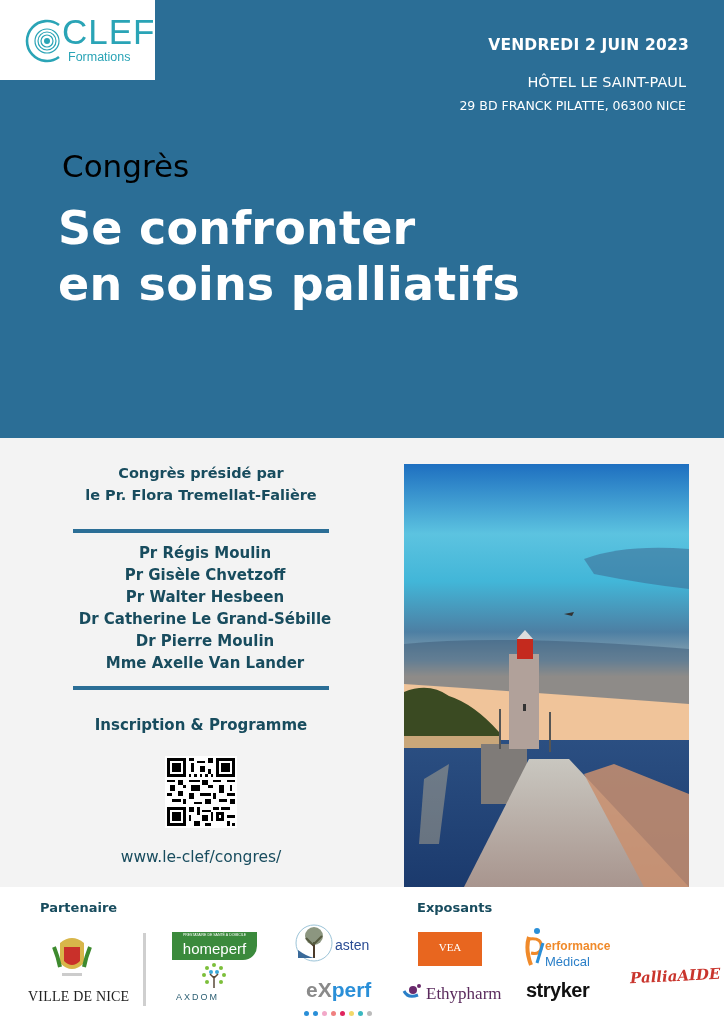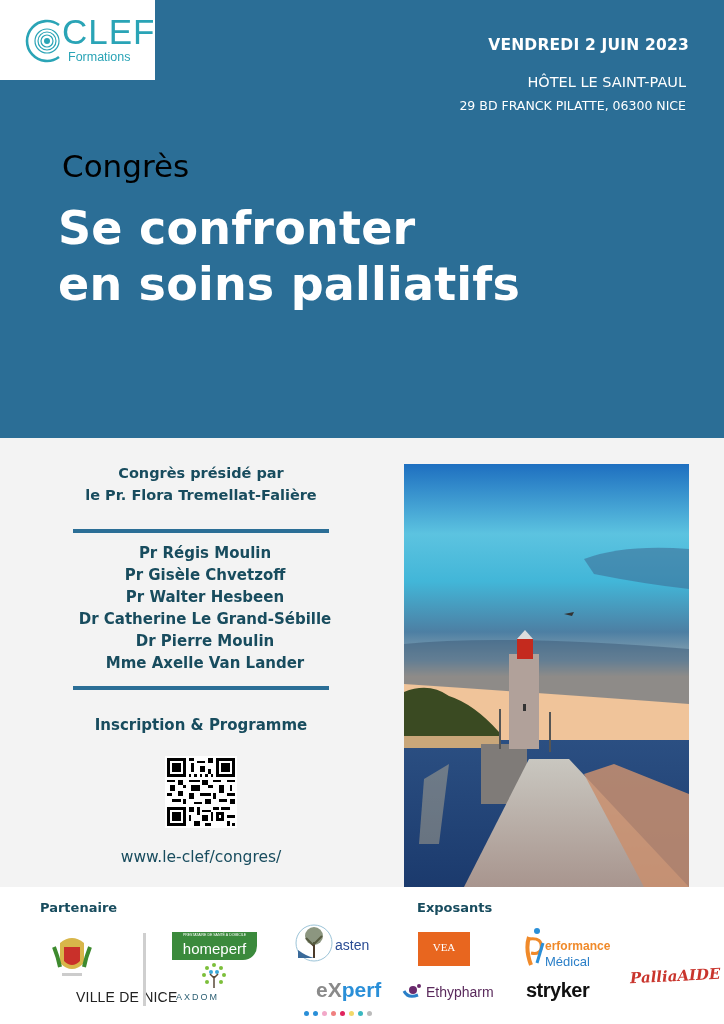--- a/index.html
+++ b/index.html
@@ -28,30 +28,30 @@
   .qr { position: absolute; left: 165px; top: 756px; width: 72px; height: 72px; background: #fff; padding: 2px; }
   .url { position: absolute; left: 60px; top: 848px; width: 282px; text-align: center; color: #184c5e; font-weight: normal; font-size: 15.5px; }
 
   .photo { position: absolute; left: 404px; top: 464px; width: 285px; height: 423px; overflow: hidden; }
 
   .footer { position: absolute; left: 0; top: 887px; width: 724px; height: 137px; background: #ffffff; }
   .footer-label { position: absolute; color: #184c5e; font-weight: bold; font-size: 13px; }
   .vline { position: absolute; left: 143px; top: 46px; width: 3px; height: 73px; background: #cfcfcf; }
 
   .logo-item { position: absolute; }
-  .nice-text { font-family: Liberation Sans, sans-serif; font-size: 14px; color: #222; letter-spacing: 0.2px; white-space: nowrap; margin-left: 48px; }
+  .nice-text { font-family: Liberation Serif, serif; font-size: 14px; color: #222; letter-spacing: 0.2px; white-space: nowrap; }
   .homeperf { width: 85px; height: 28px; background: #3b8a3c; color: #fff; border-radius: 0 0 14px 0; font-family: "Liberation Sans", sans-serif; font-size: 15px; text-align: center; line-height: 26px; padding-top: 4px;}
   .homeperf small { position: absolute; top: 1px; left: 0; width: 100%; font-size: 3.5px; line-height: 4px; text-align: center; }
   .axdom-text { font-family: "Liberation Sans", sans-serif; font-size: 9px; letter-spacing: 2px; color: #2c5f73; }
   .asten { font-family: "Liberation Sans", sans-serif; font-size: 14px; color: #2a4c94; }
   .experf { font-family: "Liberation Sans", sans-serif; font-size: 21px; font-weight: bold; line-height: 1; }
   .dots span { display: inline-block; width: 5px; height: 5px; border-radius: 50%; margin-right: 4px; }
-  .vea { width: 52px; height: 34px; background: #e8661f; color: #fff; text-align: center; font-size: 11px; line-height: 30px; font-family: "Liberation Serif", serif; }
+  .vea { width: 64px; height: 34px; background: #e8661f; color: #fff; text-align: center; font-size: 11px; line-height: 30px; font-family: "Liberation Serif", serif; }
   .perf-text { font-family: "Liberation Sans", sans-serif; font-weight: bold; font-size: 12px; line-height: 15px; }
-  .ethy { font-family: Liberation Sans, sans-serif; font-size: 14px; color: #5a2a5c; }
+  .ethy { font-family: Liberation Serif, serif; font-size: 17px; color: #5a2a5c; }
   .stryker { font-family: "Liberation Sans", sans-serif; font-weight: bold; font-size: 20px; color: #111; letter-spacing: -0.5px; }
   .palliaide { font-family: "DejaVu Serif", serif; font-weight: bold; font-style: italic; font-size: 15px; color: #c9352d; transform: rotate(-3deg); white-space: nowrap; }
 </style>
 </head>
 <body>
 
 <div class="hero">
   <div class="logo-box">
     <svg class="logo-rings" viewBox="0 0 40 44">
       <path d="M34 6 A20 20 0 1 0 34 38" fill="none" stroke="#2aa4b6" stroke-width="2.6"></path>
@@ -243,21 +243,21 @@
       <circle cx="20" cy="21" r="18" fill="#fff" stroke="#9cc4d8" stroke-width="1"></circle>
       <path d="M20 36 L20 20 M20 24 L12 16 M20 22 L28 14" stroke="#4a3a2a" stroke-width="2"></path>
       <circle cx="20" cy="14" r="9" fill="#5b6a4a" opacity="0.7"></circle>
       <path d="M4 28 Q12 34 20 36 L4 36 Z" fill="#3a6a9a"></path>
     </svg>
   </div>
   <div class="logo-item asten" style="left:335px; top:50px;">
     <span>asten</span>
   </div>
 
-  <div class="logo-item experf" style="left:316px; top:92px;">
+  <div class="logo-item experf" style="left:306px; top:92px;">
     <span style="color:#8a8a8a">eX</span><span style="color:#2a8fd8">perf</span>
   </div>
   <div class="logo-item dots" style="left:304px; top:114px;">
     <span style="background:#2a8fd8"></span><span style="background:#2a8fd8"></span><span style="background:#f2a8c8"></span><span style="background:#f08080"></span><span style="background:#e0245e"></span><span style="background:#f2d86a"></span><span style="background:#3ab8c0"></span><span style="background:#bbb"></span>
   </div>
 
   <div class="footer-label" style="left:417px; top:13px;">Exposants</div>
 
   <div class="logo-item vea" style="left:418px; top:45px;">
     <span>VEA</span>

